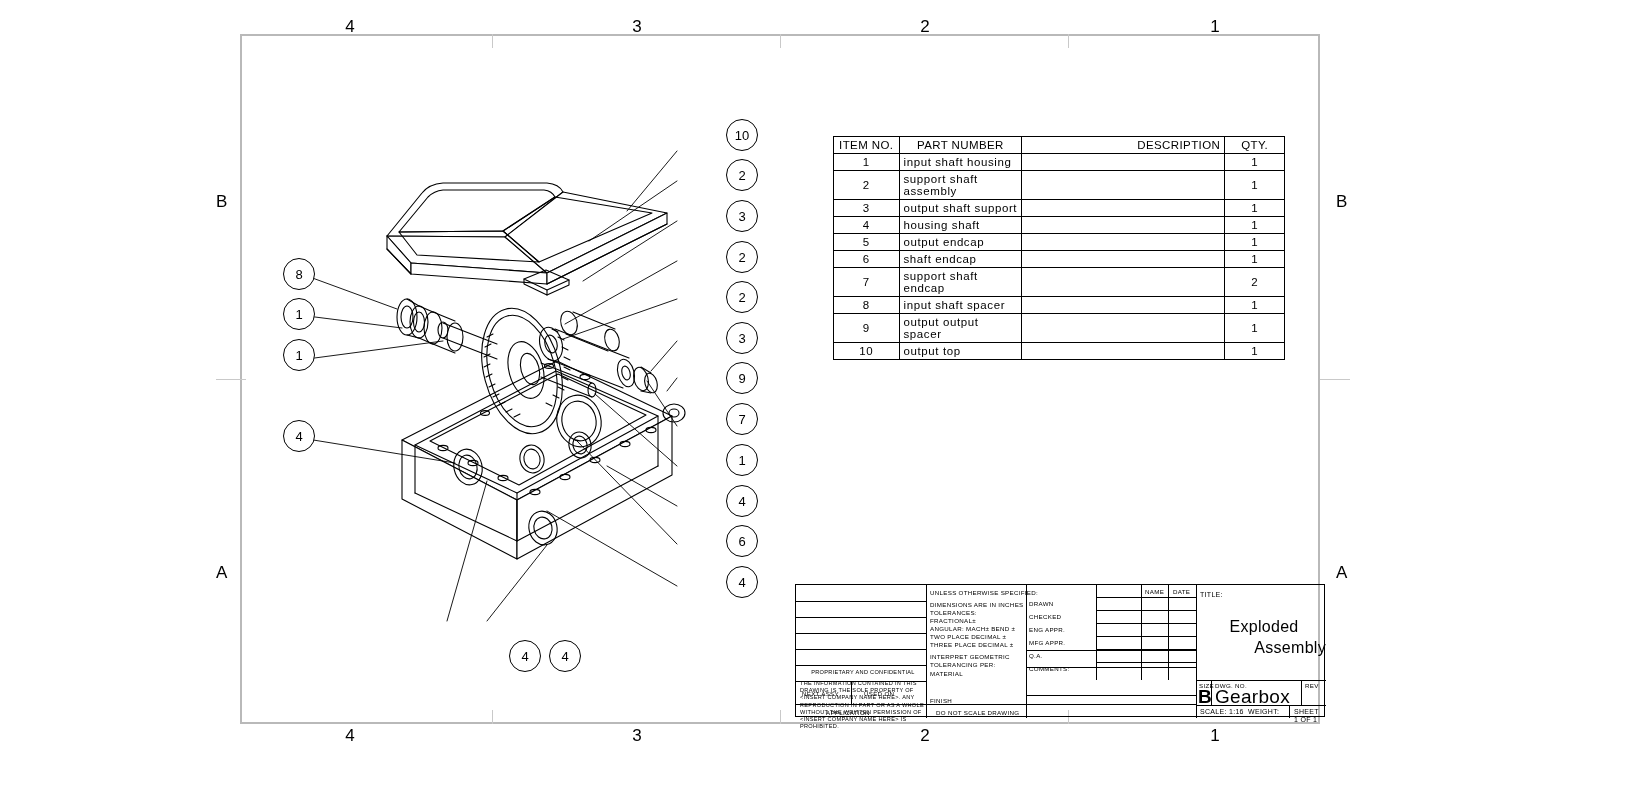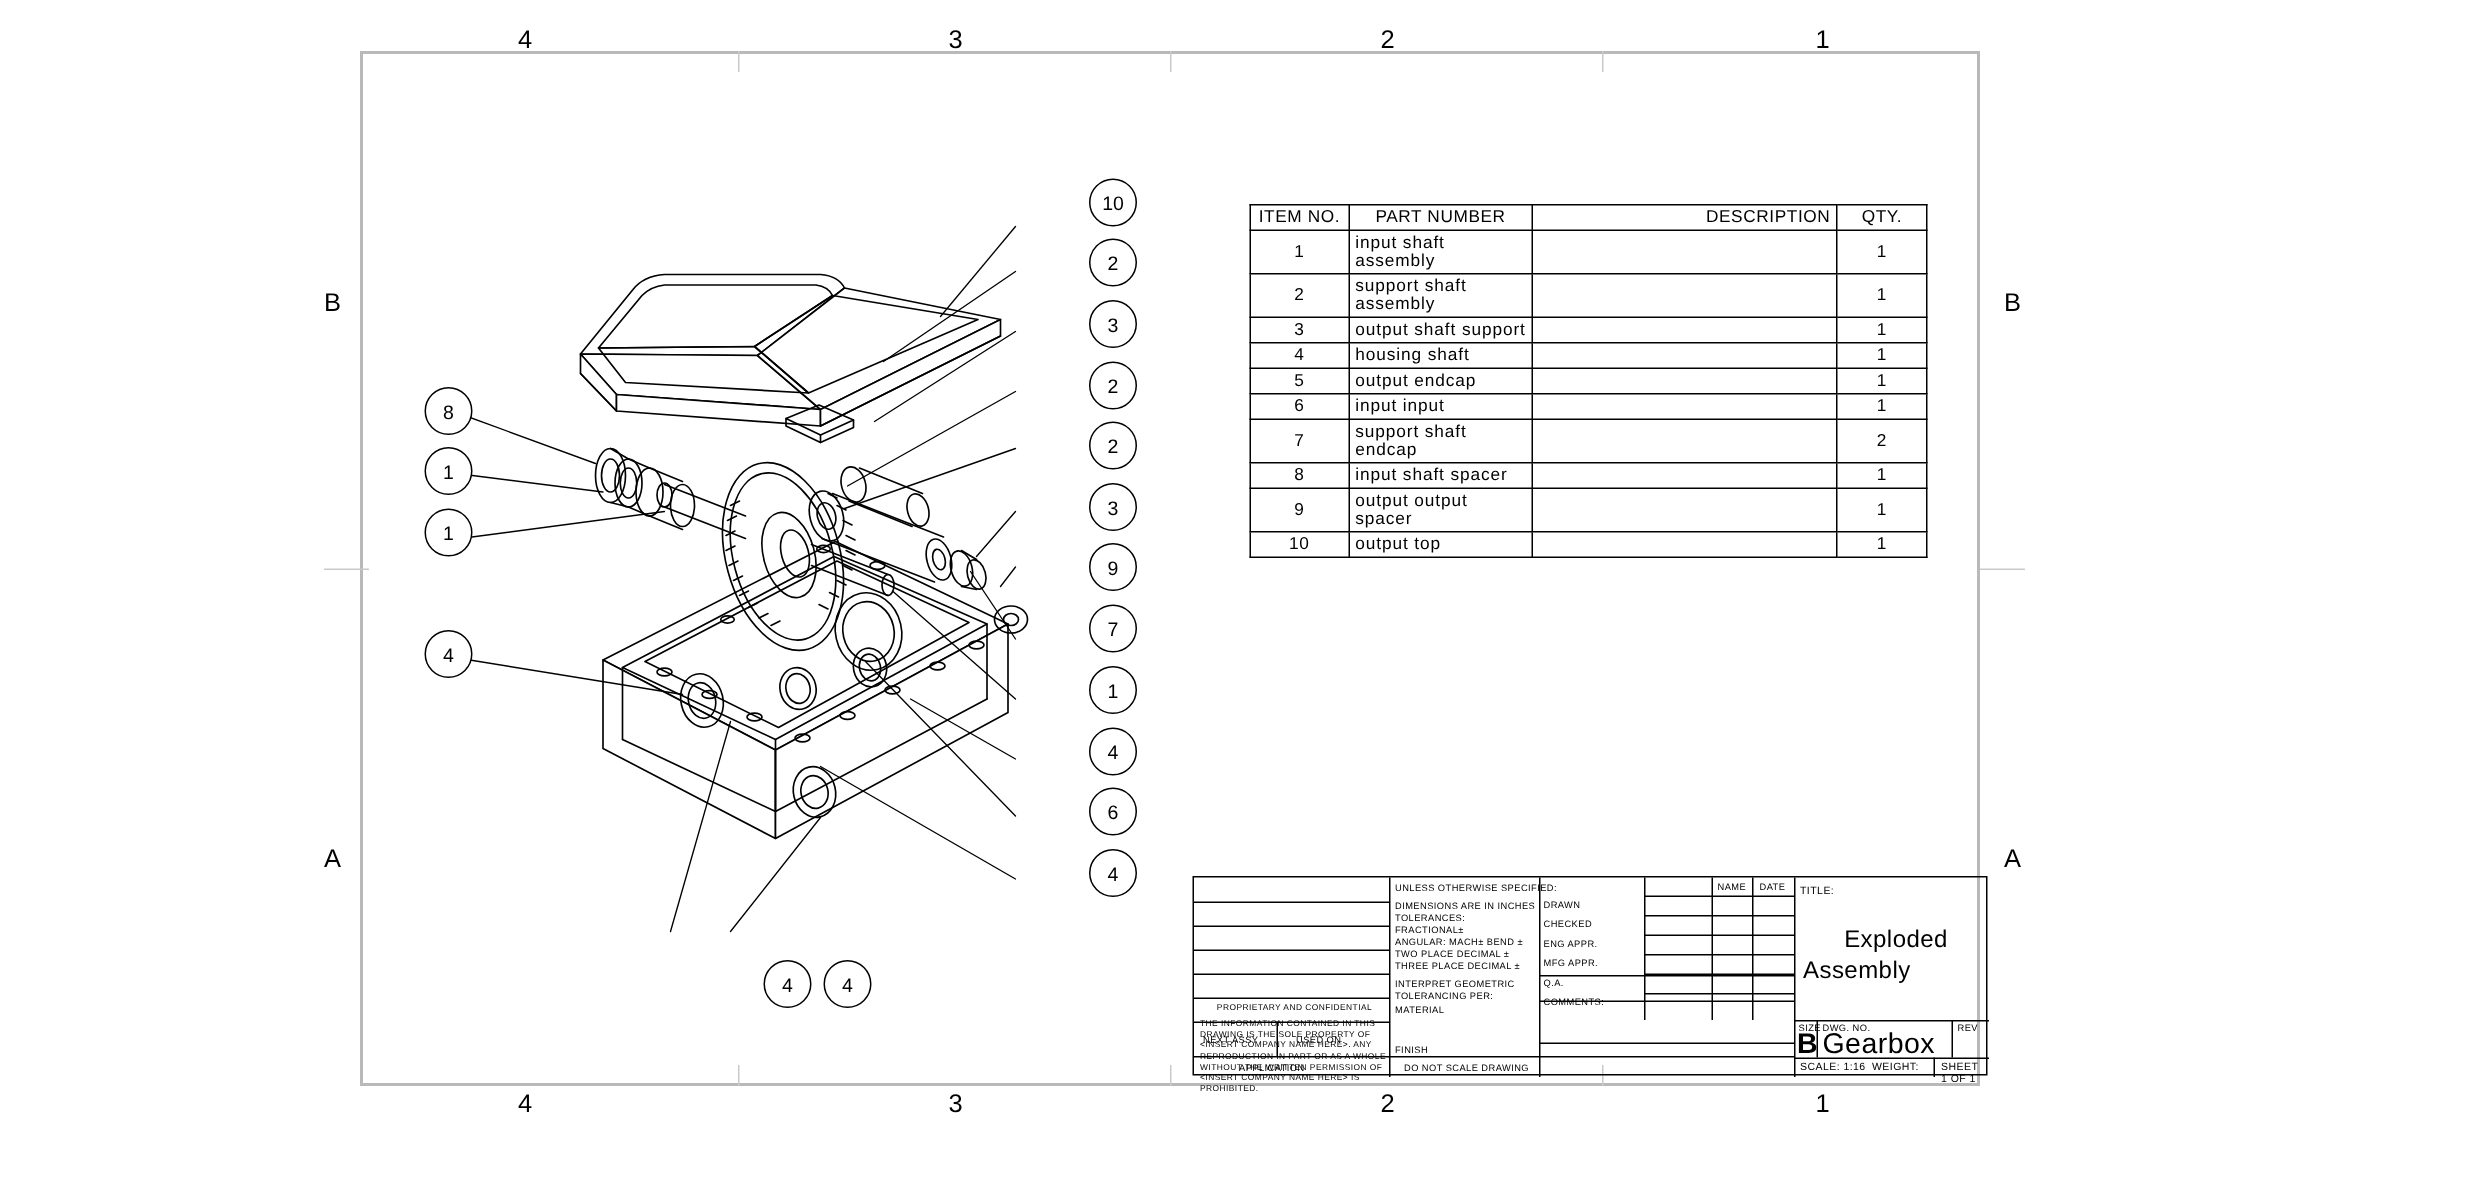--- a/index.html
+++ b/index.html
@@ -224,21 +224,21 @@
       <tr>
         <th class="c-item">ITEM NO.</th>
         <th class="c-part">PART NUMBER</th>
         <th class="c-desc">DESCRIPTION</th>
         <th class="c-qty">QTY.</th>
       </tr>
     </thead>
     <tbody>
       <tr>
         <td class="c-item">1</td>
-        <td class="c-part">input shaft assembly</td>
+        <td class="c-part">input shaft housing</td>
         <td class="c-desc"></td>
         <td class="c-qty">1</td>
       </tr>
       <tr>
         <td class="c-item">2</td>
         <td class="c-part">support shaft assembly</td>
         <td class="c-desc"></td>
         <td class="c-qty">1</td>
       </tr>
       <tr>
@@ -254,21 +254,21 @@
         <td class="c-qty">1</td>
       </tr>
       <tr>
         <td class="c-item">5</td>
         <td class="c-part">output endcap</td>
         <td class="c-desc"></td>
         <td class="c-qty">1</td>
       </tr>
       <tr>
         <td class="c-item">6</td>
-        <td class="c-part">input input</td>
+        <td class="c-part">shaft endcap</td>
         <td class="c-desc"></td>
         <td class="c-qty">1</td>
       </tr>
       <tr>
         <td class="c-item">7</td>
         <td class="c-part">support shaft endcap</td>
         <td class="c-desc"></td>
         <td class="c-qty">2</td>
       </tr>
       <tr>
@@ -350,21 +350,21 @@
     <div class="tb-txt" style="left:377px;top:3px;">DATE</div>
     <div class="tb-txt" style="left:233px;top:15px;">DRAWN</div>
     <div class="tb-txt" style="left:233px;top:28px;">CHECKED</div>
     <div class="tb-txt" style="left:233px;top:41px;">ENG APPR.</div>
     <div class="tb-txt" style="left:233px;top:54px;">MFG APPR.</div>
     <div class="tb-txt" style="left:233px;top:67px;">Q.A.</div>
     <div class="tb-txt" style="left:233px;top:80px;">COMMENTS:</div>
 
     <div class="tb-txt" style="left:404px;top:6px;font-size:7px;">TITLE:</div>
     <div class="title-big" style="left:406px;top:33px;width:124px;text-align:center;">Exploded</div>
-    <div class="title-big" style="left:406px;top:54px;width:124px;text-align:left;">Assembly</div>
+    <div class="title-big" style="left:406px;top:54px;width:124px;text-align:right;">Assembly</div>
 
     <div class="tb-txt" style="left:403px;top:97px;">SIZE</div>
     <div class="size-letter" style="left:402px;top:101px;">B</div>
     <div class="tb-txt" style="left:419px;top:97px;">DWG.  NO.</div>
     <div class="title-med" style="left:419px;top:101px;">Gearbox</div>
     <div class="tb-txt" style="left:509px;top:97px;">REV</div>
     <div class="tb-txt" style="left:509px;top:106px;"></div>
 
     <div class="tb-txt" style="left:404px;top:123px;font-size:7px;">SCALE: 1:16</div>
     <div class="tb-txt" style="left:452px;top:123px;font-size:7px;">WEIGHT:</div>

